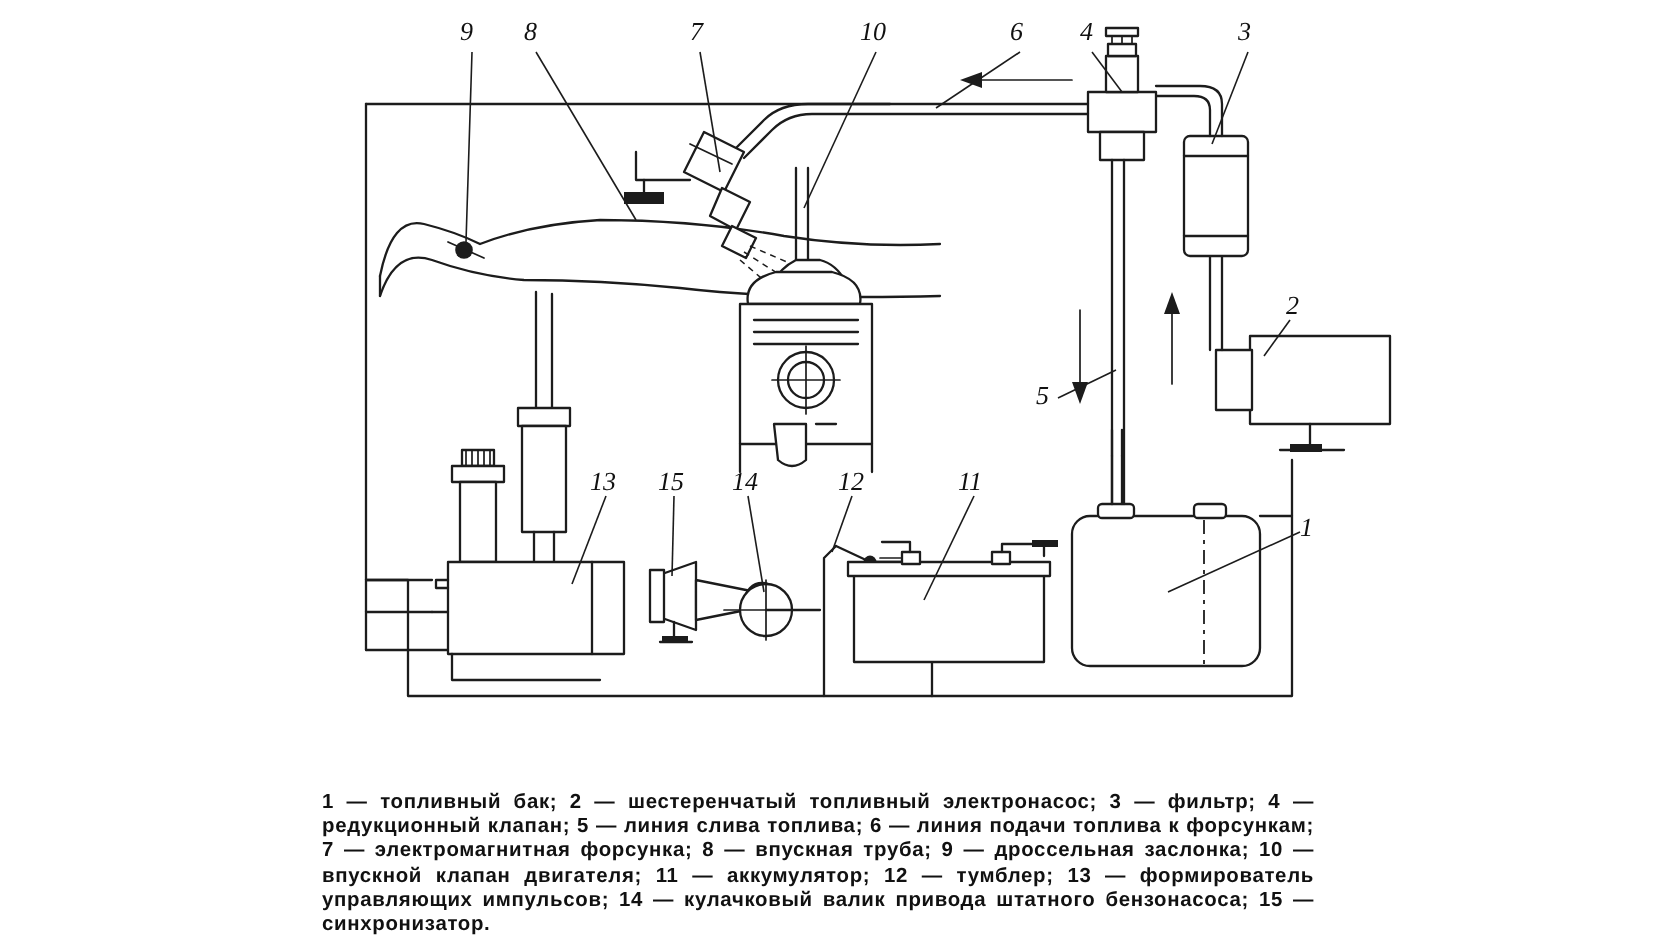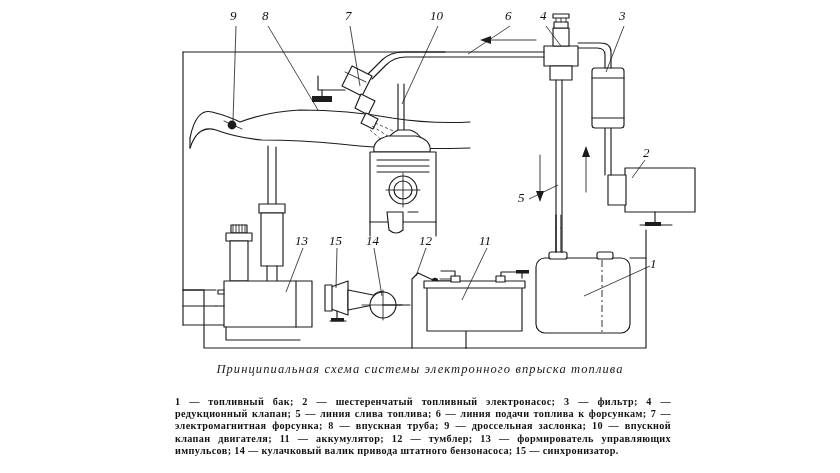--- a/index.html
+++ b/index.html
@@ -33,24 +33,24 @@
     font-family: "Liberation Serif", serif;
     font-style: italic;
     font-size: 12.5px;
     letter-spacing: 1.1px;
     color: #1a1a1a;
     margin: 0 0 14px 0;
     white-space: nowrap;
   }
   .legend {
     position: absolute;
-    left: 175px;
+    left: 161px;
     top: 34px;
     width: 496px;
-    font-family: Liberation Serif, serif;
+    font-family: Liberation Sans, sans-serif;
     font-size: 10.2px;
     line-height: 12.2px;
     color: #111111;
     text-align: justify;
     letter-spacing: 0.35px;
     font-weight: bold;
   }
   text.lbl {
     font-family: "Liberation Serif", serif;
     font-style: italic;
@@ -306,17 +306,16 @@
       <text class="lbl" x="295" y="245">13</text>
       <text class="lbl" x="329" y="245">15</text>
       <text class="lbl" x="366" y="245">14</text>
       <text class="lbl" x="419" y="245">12</text>
       <text class="lbl" x="479" y="245">11</text>
     </g>
 
   </svg>
 
   <div class="caption-block">
-    <div class="fig-title">Принципиальная схема системы электронного впрыска топлива</div>
     <div class="legend">1 — топливный бак; 2 — шестеренчатый топливный электронасос; 3 — фильтр; 4 — редукционный клапан; 5 — линия слива топлива; 6 — линия подачи топлива к форсункам; 7 — электромагнитная форсунка; 8 — впускная труба; 9 — дроссельная заслонка; 10 — впускной клапан двигателя; 11 — аккумулятор; 12 — тумблер; 13 — формирователь управляющих импульсов; 14 — кулачковый валик привода штатного бензонасоса; 15 — синхронизатор.</div>
   </div>
 
 </div>
 
 </body></html>

